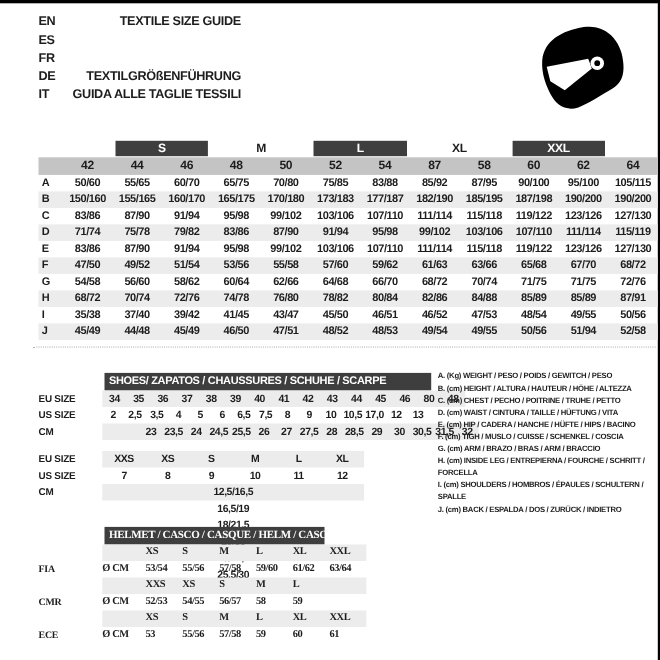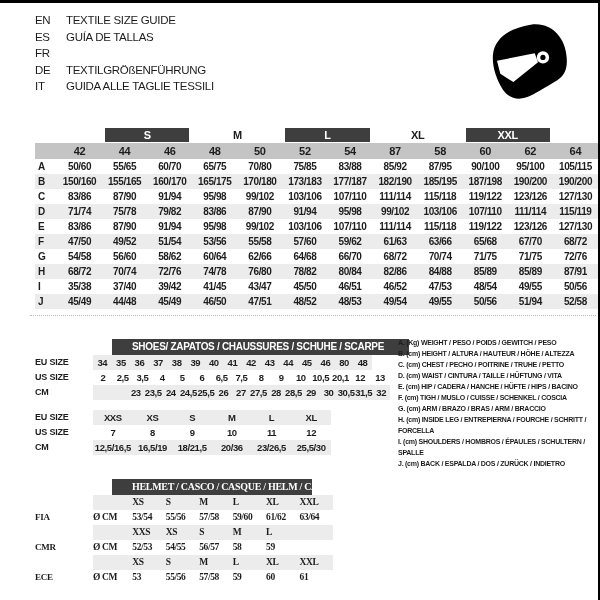--- a/index.html
+++ b/index.html
@@ -4,43 +4,43 @@
 <style>
   * { margin:0; padding:0; box-sizing:border-box; }
   html,body { background:#ffffff; }
   .page {
     position:relative; width:600px; height:600px; background:#fff;
     font-family:"Liberation Sans", sans-serif; color:#1d1d1d; overflow:hidden;
     border-top:3px solid #000; border-right:2px solid #000;
   }
   
   .langs { position:absolute; left:35px; top:9px; }
-  .lang-row { display:flex; font-weight:400; font-size:11.5px; line-height:16.5px; letter-spacing:-0.3px; }
+  .lang-row { display:flex; font-weight:700; font-size:11.5px; line-height:16.5px; letter-spacing:-0.3px;justify-content:space-between; }
   .lang-code { width:31px; }
   
   .logo { position:absolute; left:488px; top:14px; width:82px; height:94px; }
   
   .main-table { position:absolute; left:35px; top:124px; width:563px; font-weight:700; }
   .mt-row { display:flex; }
   .mt-letter { width:22px; padding-left:3px; text-align:left; }
   .mt-cell { width:calc((563px - 22px)/12); text-align:center; overflow:visible; white-space:nowrap; }
   .mt-span2 { width:calc((563px - 22px)/6); }
   .mt-spacer1 { width:calc((563px - 22px)/12 + 22px); }
   .grp-row { height:16px; }
   .grp { height:14px; line-height:14px; margin:1px 3px; text-align:center; font-size:11px; letter-spacing:-0.3px; }
   .grp.dark { background:#3e3e3e; color:#fff; }
   .size-row { background:#c4c4c4; height:16px; line-height:16px; font-size:11px; letter-spacing:-0.3px; }
   .data-row { height:15px; line-height:15px; font-size:10px; letter-spacing:-0.4px; }
   .data-row.shaded { background:#ececec; }
   
   .sep { position:absolute; left:30px; width:566px; top:312px; border-top:1px dotted #b8b8b8; }
   
   .section { position:absolute; left:35px; font-weight:700; }
-  .sec-header { margin-left:77px; background:#3e3e3e; color:#fff; font-size:10px;
-                height:16px; line-height:16px; padding-left:20px; letter-spacing:-0.3px; white-space:nowrap; }
+  .sec-header { margin-left:60px; background:#3e3e3e; color:#fff; font-size:10px;
+                height:16px; line-height:16px; padding-left:4px; letter-spacing:-0.3px; white-space:nowrap; }
   .sec-row { display:flex; height:15px; line-height:15px; font-size:9.5px; letter-spacing:-0.4px; }
   .sec-label { width:58px; font-size:9px; letter-spacing:-0.2px; }
   .sec-cells { display:flex; }
   .sec-cells.shaded { background:#ececec; }
   .sec-cell { flex:1; text-align:center; white-space:nowrap; }
   
   .helm-unit { width:40px; }
   .helm-cell { width:34px; text-align:left; white-space:nowrap; }
   .helm-band { width:240px; display:flex; }
   .helm-band.shaded { background:#ececec; }
@@ -54,21 +54,20 @@
 
 <div class="page">
 
   <div class="langs" id="langs">
       <div class="lang-row">
         <span class="lang-code">EN</span>
         <span class="lang-title">TEXTILE SIZE GUIDE</span>
       </div>
       <div class="lang-row">
         <span class="lang-code">ES</span>
-        <span class="lang-title">GUÍA DE TALLAS</span>
       </div>
       <div class="lang-row">
         <span class="lang-code">FR</span>
       </div>
       <div class="lang-row">
         <span class="lang-code">DE</span>
         <span class="lang-title">TEXTILGRÖßENFÜHRUNG</span>
       </div>
       <div class="lang-row">
         <span class="lang-code">IT</span>
@@ -269,21 +268,21 @@
         <div class="mt-cell">52/58</div>
       </div>
     </div>
 
   <div class="sep"></div>
 
   <div class="section" style="top:336px;" id="sec-shoes">
       <div class="sec-header" style="width: 297px;">SHOES/ ZAPATOS / CHAUSSURES / SCHUHE / SCARPE</div>
       <div class="sec-row">
         <div class="sec-label">EU SIZE</div>
-        <div class="sec-cells shaded" style="width: 279px;">
+        <div class="sec-cells shaded" style="width: 330px;">
           <div class="sec-cell">34</div>
           <div class="sec-cell">35</div>
           <div class="sec-cell">36</div>
           <div class="sec-cell">37</div>
           <div class="sec-cell">38</div>
           <div class="sec-cell">39</div>
           <div class="sec-cell">40</div>
           <div class="sec-cell">41</div>
           <div class="sec-cell">42</div>
           <div class="sec-cell">43</div>
@@ -302,28 +301,28 @@
           <div class="sec-cell">3,5</div>
           <div class="sec-cell">4</div>
           <div class="sec-cell">5</div>
           <div class="sec-cell">6</div>
           <div class="sec-cell">6,5</div>
           <div class="sec-cell">7,5</div>
           <div class="sec-cell">8</div>
           <div class="sec-cell">9</div>
           <div class="sec-cell">10</div>
           <div class="sec-cell">10,5</div>
-          <div class="sec-cell">20,1</div>
+          <div class="sec-cell">17,0</div>
           <div class="sec-cell">12</div>
           <div class="sec-cell">13</div>
         </div>
       </div>
       <div class="sec-row">
         <div class="sec-label">CM</div>
-        <div class="sec-cells shaded" style="width: 297px; padding-left: 34px;">
+        <div class="sec-cells shaded" style="width: 342px; padding-left: 34px;">
           <div class="sec-cell">23</div>
           <div class="sec-cell">23,5</div>
           <div class="sec-cell">24</div>
           <div class="sec-cell">24,5</div>
           <div class="sec-cell">25,5</div>
           <div class="sec-cell">26</div>
           <div class="sec-cell">27</div>
           <div class="sec-cell">27,5</div>
           <div class="sec-cell">28</div>
           <div class="sec-cell">28,5</div>
@@ -353,21 +352,21 @@
           <div class="sec-cell">7</div>
           <div class="sec-cell">8</div>
           <div class="sec-cell">9</div>
           <div class="sec-cell">10</div>
           <div class="sec-cell">11</div>
           <div class="sec-cell">12</div>
         </div>
       </div>
       <div class="sec-row">
         <div class="sec-label">CM</div>
-        <div class="sec-cells shaded" style="width: 238px;">
+        <div class="sec-cells shaded" style="width: 238px; flex-direction: column;">
           <div class="sec-cell">12,5/16,5</div>
           <div class="sec-cell">16,5/19</div>
           <div class="sec-cell">18/21,5</div>
           <div class="sec-cell">20/36</div>
           <div class="sec-cell">23/26,5</div>
           <div class="sec-cell">25,5/30</div>
         </div>
       </div>
     </div>
   <div class="section" style="top:476px;font-family:Liberation Serif, serif;" id="sec-helmet">

